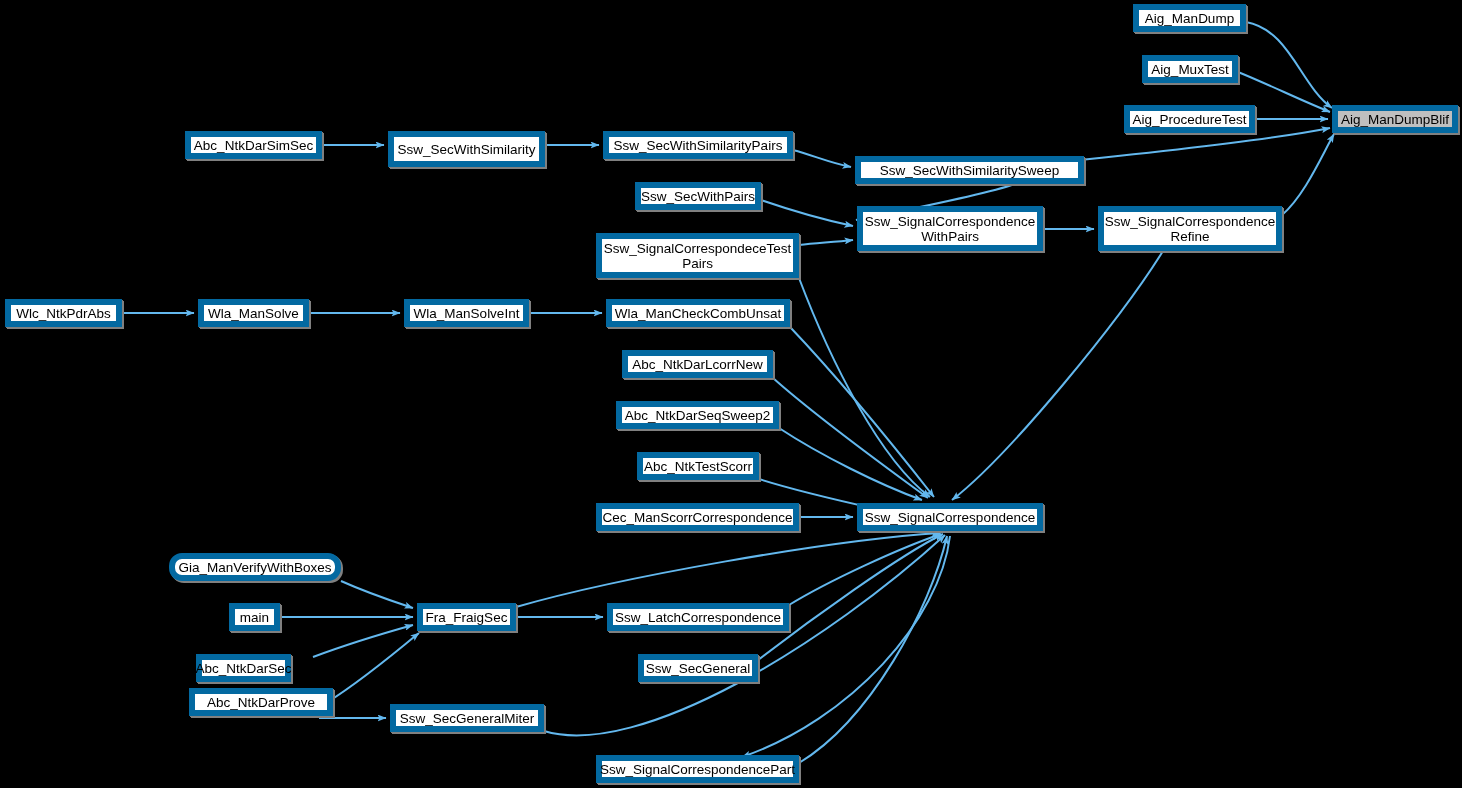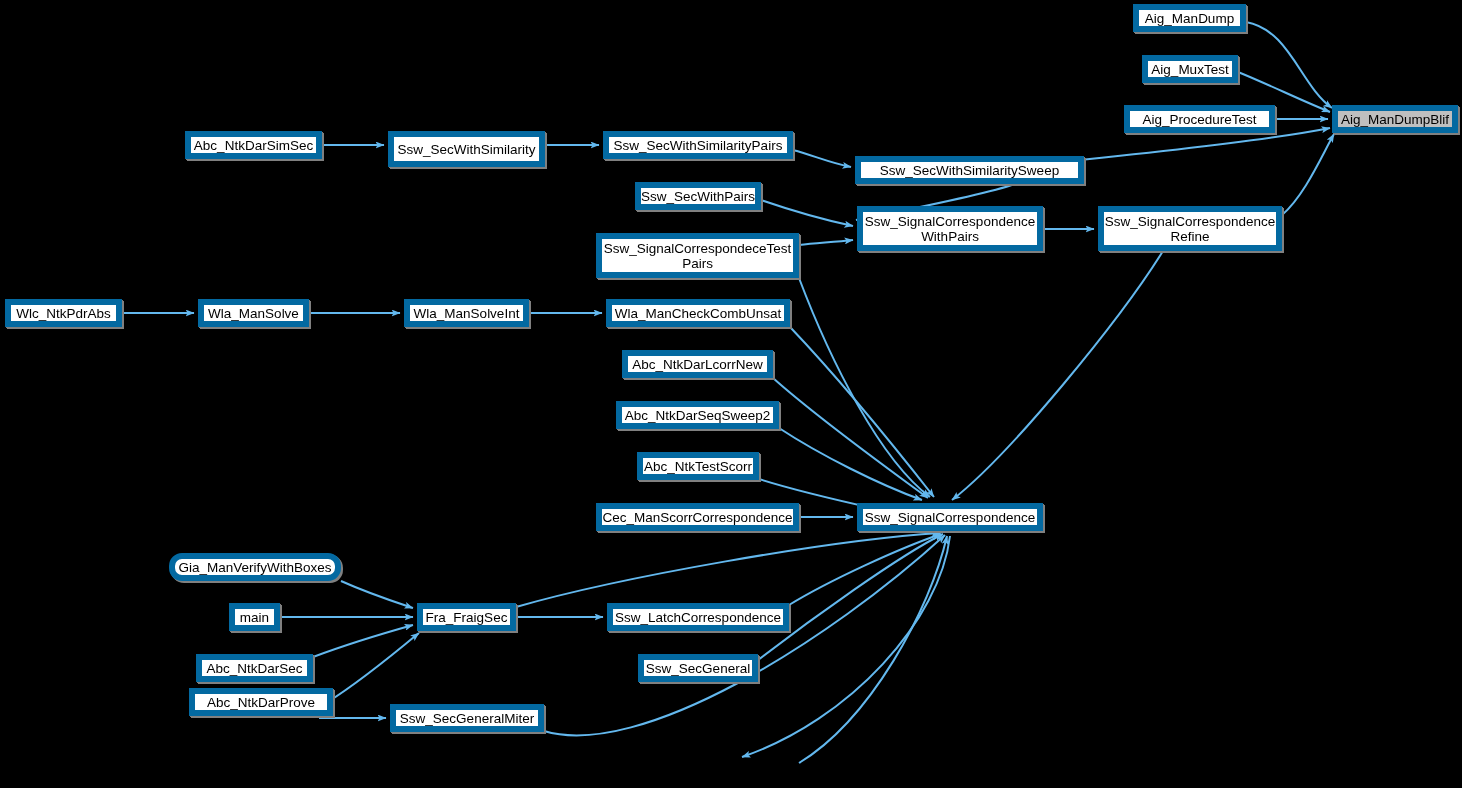--- a/index.html
+++ b/index.html
@@ -99,21 +99,21 @@
         <path d="M758,660 C810,620 900,555 943,534" fill="none" stroke="#63b8ee" stroke-width="2" marker-end="url(#arrowhead)"></path>
         <path d="M544,731 C640,760 830,640 945,535" fill="none" stroke="#63b8ee" stroke-width="2" marker-end="url(#arrowhead)"></path>
         <path d="M799,763 C870,720 930,610 947,536" fill="none" stroke="#63b8ee" stroke-width="2" marker-end="url(#arrowhead)"></path>
         <path d="M950,536 C940,620 850,720 742,757" fill="none" stroke="#63b8ee" stroke-width="2" marker-end="url(#arrowhead)"></path>
         <path d="M319,718 L386,718" fill="none" stroke="#63b8ee" stroke-width="2" marker-end="url(#arrowhead)"></path>
       </g>
   </svg>
   <div id="node-layer">
       <div class="node" style="left: 1133px; top: 4px; width: 113px; height: 28px;"><span class="label">Aig_ManDump</span></div>
       <div class="node" style="left: 1142px; top: 55px; width: 96px; height: 28px;"><span class="label">Aig_MuxTest</span></div>
-      <div class="node" style="left: 1124px; top: 105px; width: 151px; height: 28px;"><span class="label">Aig_ProcedureTest</span></div>
+      <div class="node" style="left: 1124px; top: 105px; width: 131px; height: 28px;"><span class="label">Aig_ProcedureTest</span></div>
       <div class="node highlight" style="left: 1332px; top: 105px; width: 126px; height: 28px;"><span class="label">Aig_ManDumpBlif</span></div>
       <div class="node" style="left: 185px; top: 131px; width: 137px; height: 28px;"><span class="label">Abc_NtkDarSimSec</span></div>
       <div class="node" style="left: 388px; top: 131px; width: 157px; height: 36px;"><span class="label">Ssw_SecWithSimilarity</span></div>
       <div class="node" style="left: 603px; top: 131px; width: 190px; height: 28px;"><span class="label">Ssw_SecWithSimilarityPairs</span></div>
       <div class="node" style="left: 855px; top: 156px; width: 229px; height: 28px;"><span class="label">Ssw_SecWithSimilaritySweep</span></div>
       <div class="node" style="left: 635px; top: 182px; width: 126px; height: 28px;"><span class="label">Ssw_SecWithPairs</span></div>
       <div class="node" style="left: 857px; top: 206px; width: 186px; height: 45px;"><span class="label">Ssw_SignalCorrespondence
 WithPairs</span></div>
       <div class="node" style="left: 1098px; top: 206px; width: 184px; height: 45px;"><span class="label">Ssw_SignalCorrespondence
 Refine</span></div>
@@ -125,18 +125,19 @@
       <div class="node" style="left: 606px; top: 299px; width: 184px; height: 28px;"><span class="label">Wla_ManCheckCombUnsat</span></div>
       <div class="node" style="left: 622px; top: 350px; width: 151px; height: 28px;"><span class="label">Abc_NtkDarLcorrNew</span></div>
       <div class="node" style="left: 616px; top: 401px; width: 163px; height: 28px;"><span class="label">Abc_NtkDarSeqSweep2</span></div>
       <div class="node" style="left: 637px; top: 452px; width: 122px; height: 28px;"><span class="label">Abc_NtkTestScorr</span></div>
       <div class="node" style="left: 596px; top: 503px; width: 203px; height: 28px;"><span class="label">Cec_ManScorrCorrespondence</span></div>
       <div class="node" style="left: 857px; top: 503px; width: 186px; height: 28px;"><span class="label">Ssw_SignalCorrespondence</span></div>
       <div class="node" style="left: 169px; top: 553px; width: 172px; height: 28px; border-radius: 13px;"><span class="label">Gia_ManVerifyWithBoxes</span></div>
       <div class="node" style="left: 229px; top: 603px; width: 51px; height: 28px;"><span class="label">main</span></div>
       <div class="node" style="left: 417px; top: 603px; width: 99px; height: 28px;"><span class="label">Fra_FraigSec</span></div>
       <div class="node" style="left: 607px; top: 603px; width: 182px; height: 28px;"><span class="label">Ssw_LatchCorrespondence</span></div>
-      <div class="node" style="left: 196px; top: 654px; width: 117px; height: 28px;"><span class="label">Abc_NtkDarSec</span></div>
+      <div class="node" style="left: 196px; top: 654px; width: 95px; height: 28px;"><span class="label">Abc_NtkDarSec</span></div>
       <div class="node" style="left: 638px; top: 654px; width: 120px; height: 28px;"><span class="label">Ssw_SecGeneral</span></div>
       <div class="node" style="left: 189px; top: 688px; width: 144px; height: 28px;"><span class="label">Abc_NtkDarProve</span></div>
       <div class="node" style="left: 390px; top: 704px; width: 154px; height: 28px;"><span class="label">Ssw_SecGeneralMiter</span></div>
+      <div class="node" style="left: 596px; top: 755px; width: 203px; height: 28px;"><span class="label">Ssw_SignalCorrespondencePart</span></div>
     </div>
 </div>
 
 </body></html>

